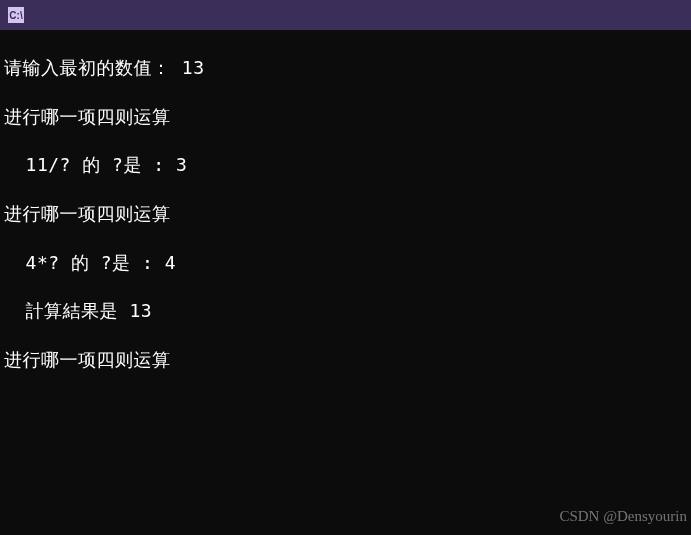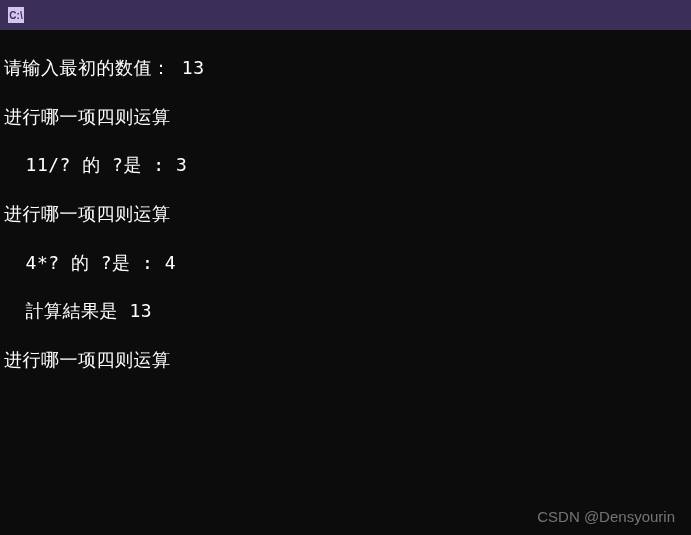--- a/index.html
+++ b/index.html
@@ -50,23 +50,23 @@
     }
     .line {
       display: block;
     }
     .indent {
       padding-left: 1.2em;
     }
     .watermark {
       position: absolute;
       bottom: 10px;
-      right: 16px;
+      right: 4px;
       color: rgba(200, 200, 200, 0.55);
-      font-family: Liberation Sans, sans-serif;
+      font-family: Liberation Serif, serif;
       font-size: 15px;
     }
   </style>
 </head>
 <body>
 
 <div class="titlebar">
   <div class="titlebar-icon">C:\</div>
 </div>
 

